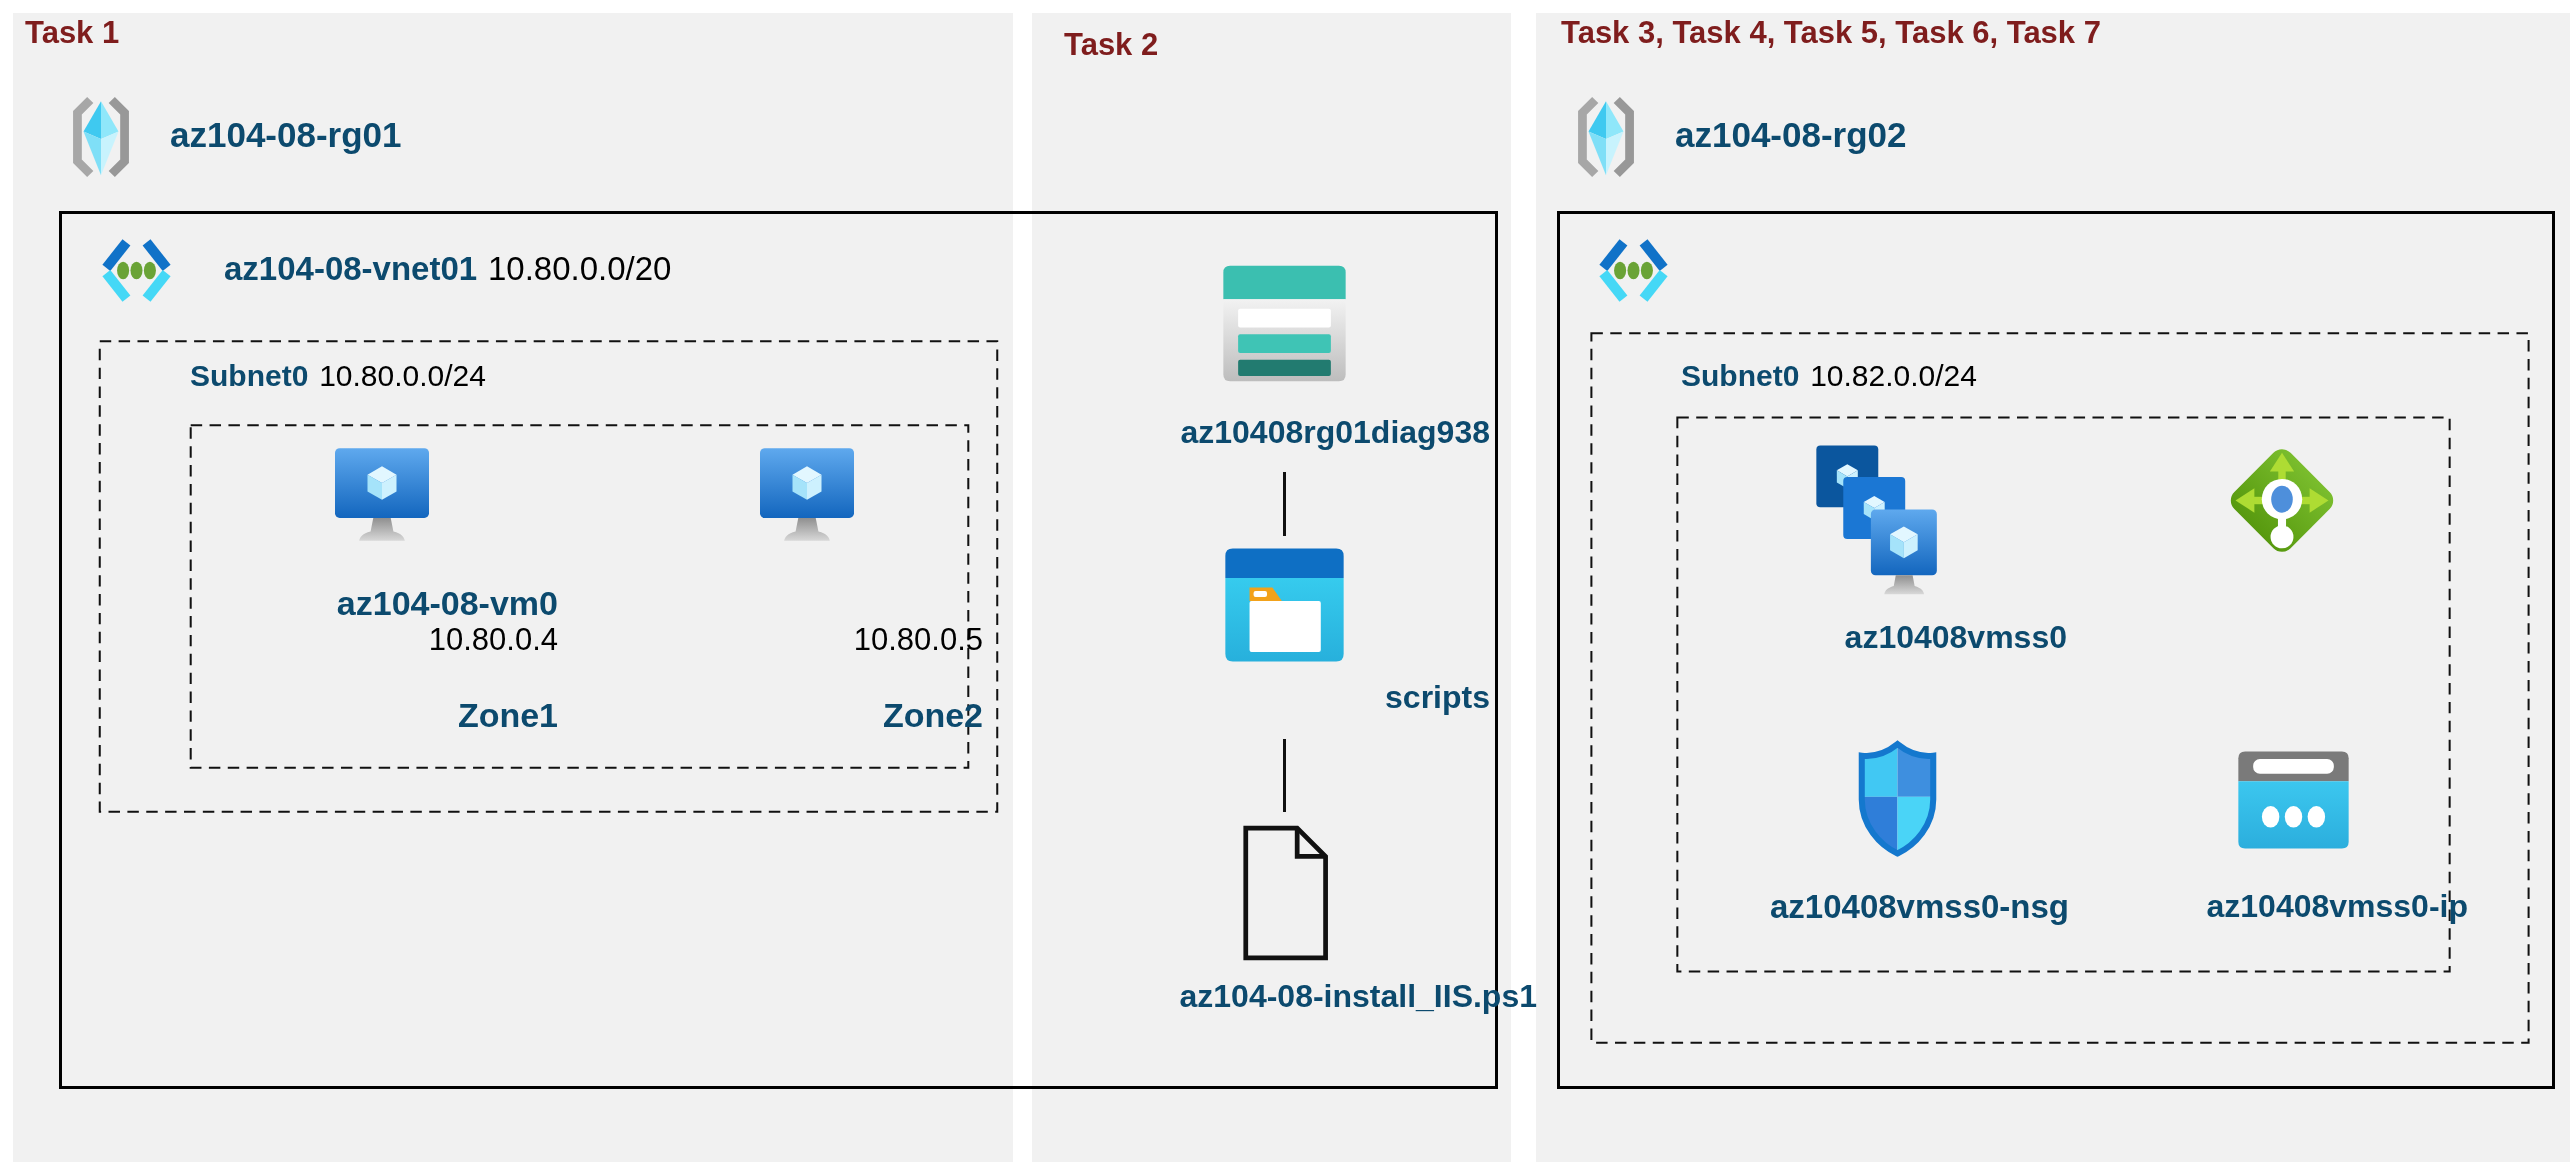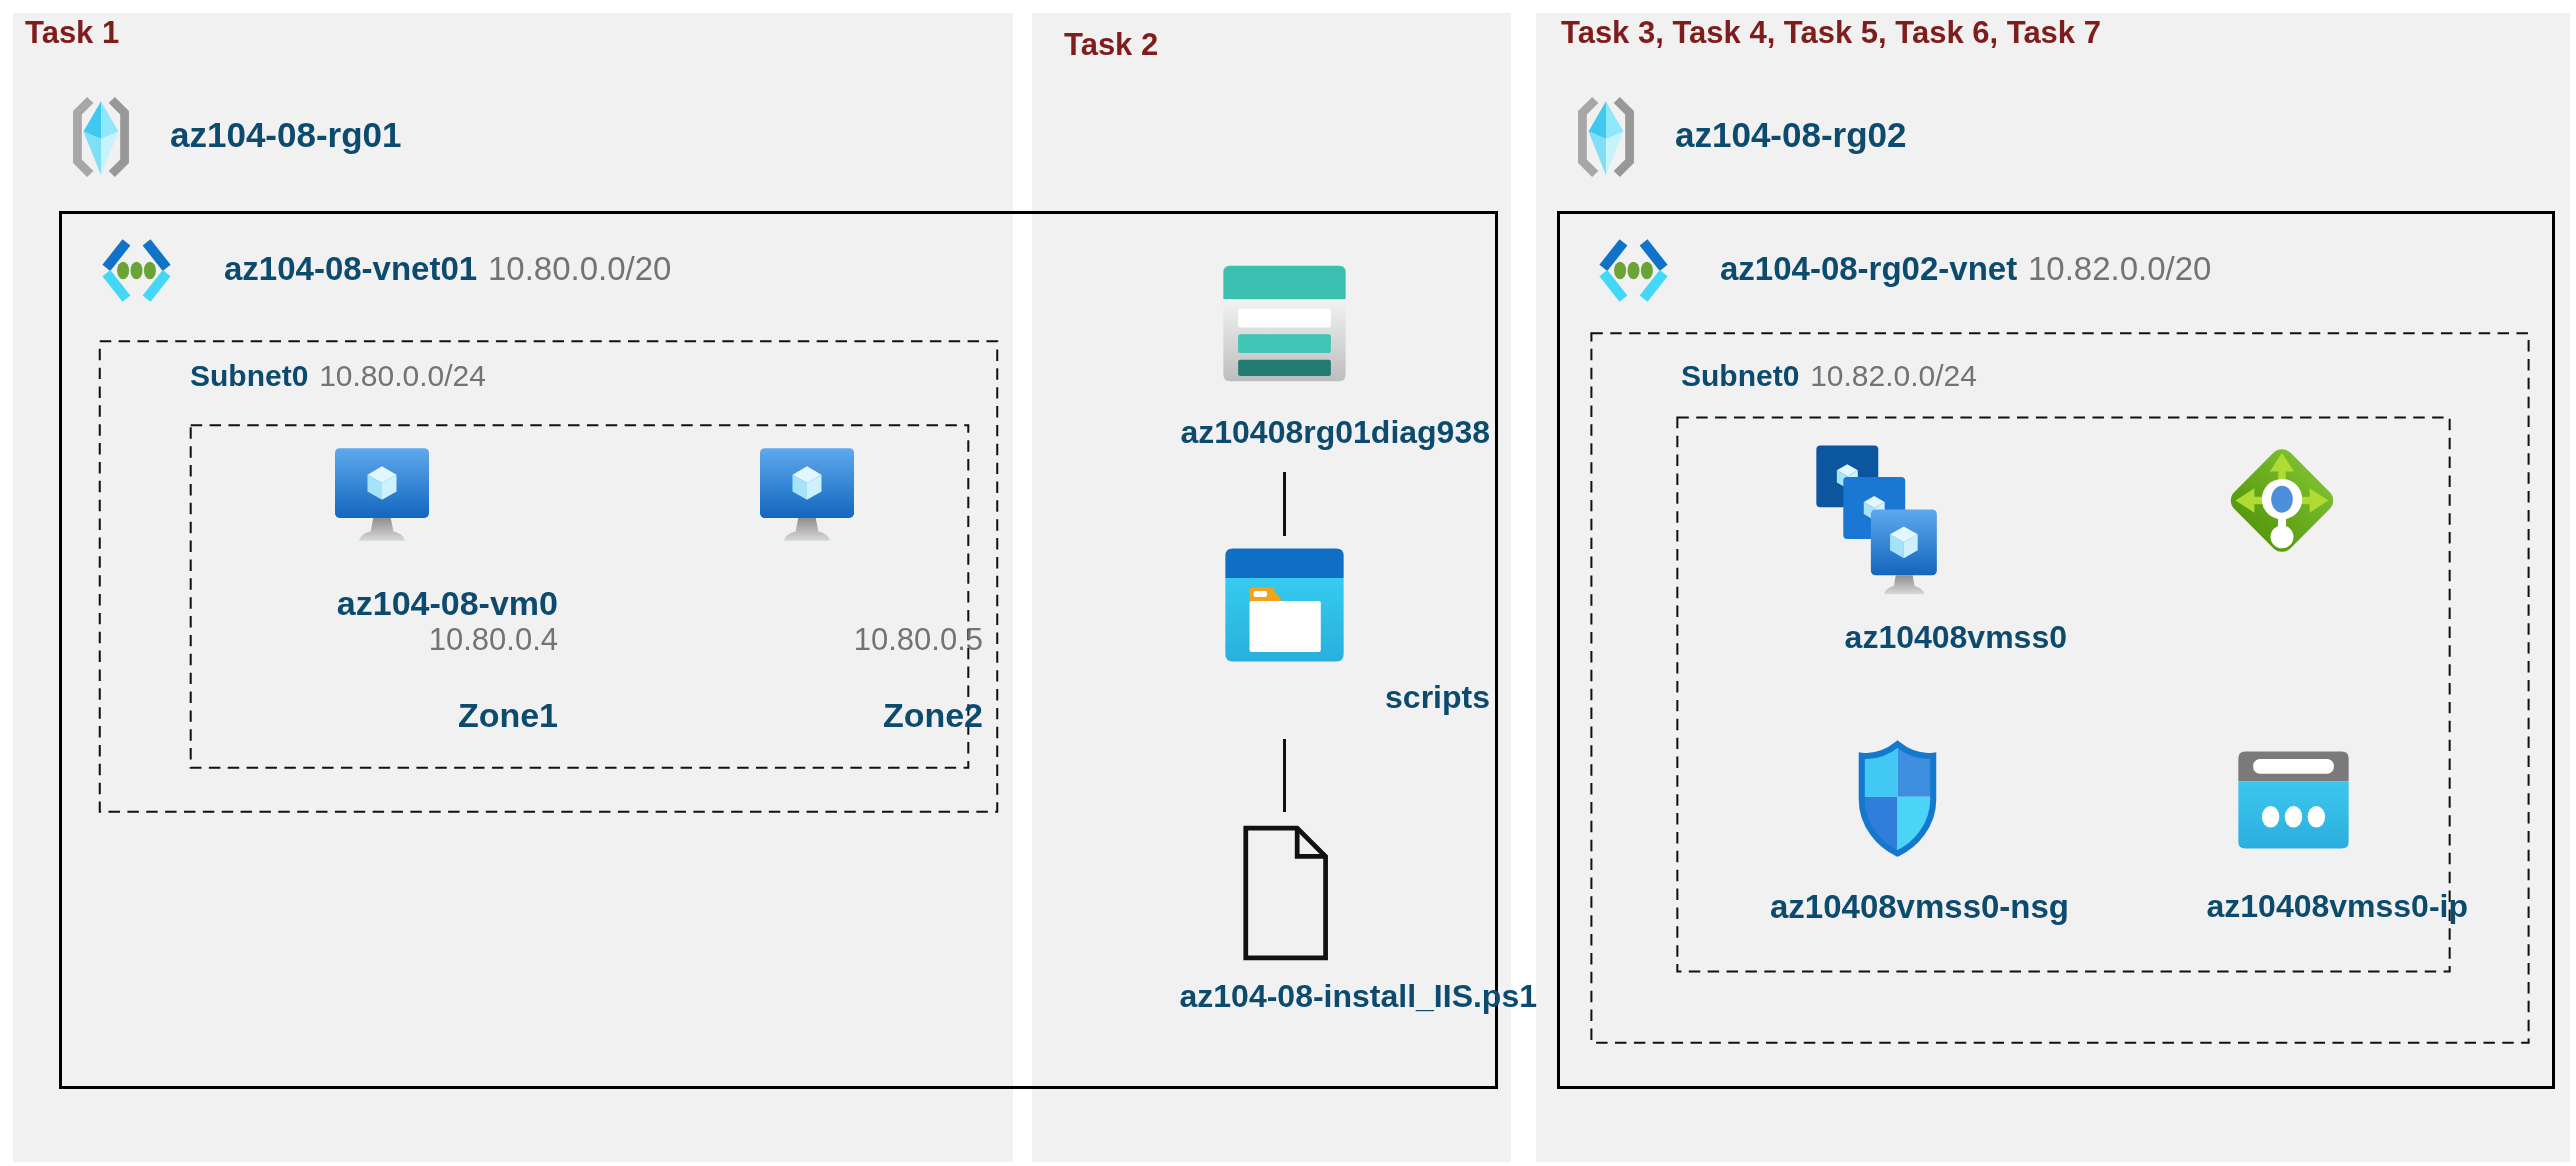--- a/index.html
+++ b/index.html
@@ -4,21 +4,21 @@
 <style>
   * { box-sizing: border-box; margin: 0; padding: 0; }
   html, body { background: #ffffff; }
   body { width: 2576px; height: 1166px; position: relative; font-family: "Liberation Sans", sans-serif; }
   .page { position: absolute; inset: 0; }
   .panel { position: absolute; background: #F1F1F1; }
   .title { position: absolute; font-size: 31px; font-weight: 700; color: #7f1d1d; white-space: nowrap; }
   .lbl { position: absolute; white-space: nowrap; line-height: 1.12; }
   .ctr { text-align: right; }
   .b { font-weight: 700; color: #0c4a6e; }
-  .r { font-weight: 400; color: #737373; }
+  .r { font-weight: 400; color: #000000; }
   .cidr { margin-left: 10.8px; }
   .solidbox { position: absolute; border: 3.4px solid #000; background: transparent; }
   .dashedbox { position: absolute; }
   .dashedbox rect { fill: none; stroke: #111; stroke-width: 3; }
   .vline { position: absolute; width: 2.7px; background: #111; }
   .icon { position: absolute; display: block; }
   .icon svg { display: block; width: 100%; height: 100%; }
 </style>
 </head>
 <body>
@@ -179,23 +179,20 @@
     <svg viewBox="0 0 114 100">
       <line x1="42" y1="8" x2="12" y2="46" stroke="#1072C8" stroke-width="15"></line>
       <line x1="12" y1="54" x2="42" y2="92" stroke="#45D8F6" stroke-width="15"></line>
       <line x1="72" y1="8" x2="102" y2="46" stroke="#1072C8" stroke-width="15"></line>
       <line x1="102" y1="54" x2="72" y2="92" stroke="#45D8F6" stroke-width="15"></line>
       <ellipse cx="37" cy="50" rx="9" ry="13" fill="#6AA336"></ellipse>
       <ellipse cx="57" cy="50" rx="9" ry="13" fill="#6AA336"></ellipse>
       <ellipse cx="77" cy="50" rx="9" ry="13" fill="#6AA336"></ellipse>
     </svg>
   </span>
-  <div class="lbl" style="left:1720px;top:251px;font-size:33px">
-    <span class="b">az104-08-rg02-vnet</span><span class="r cidr">10.82.0.0/20</span>
-  </div>
 
   <svg class="dashedbox" style="left:1590px;top:332px" width="940" height="712" viewBox="0 0 1394 1056">
     <rect x="2" y="2" width="1390" height="1052" stroke-dasharray="17 11"></rect>
   </svg>
   <div class="lbl" style="left:1681px;top:359px;font-size:30px">
     <span class="b">Subnet0</span><span class="r cidr">10.82.0.0/24</span>
   </div>
   <svg class="dashedbox" style="left:1676px;top:416px" width="775" height="557" viewBox="0 0 1150 826">
     <rect x="2" y="2" width="1146" height="822" stroke-dasharray="17 11"></rect>
   </svg>

